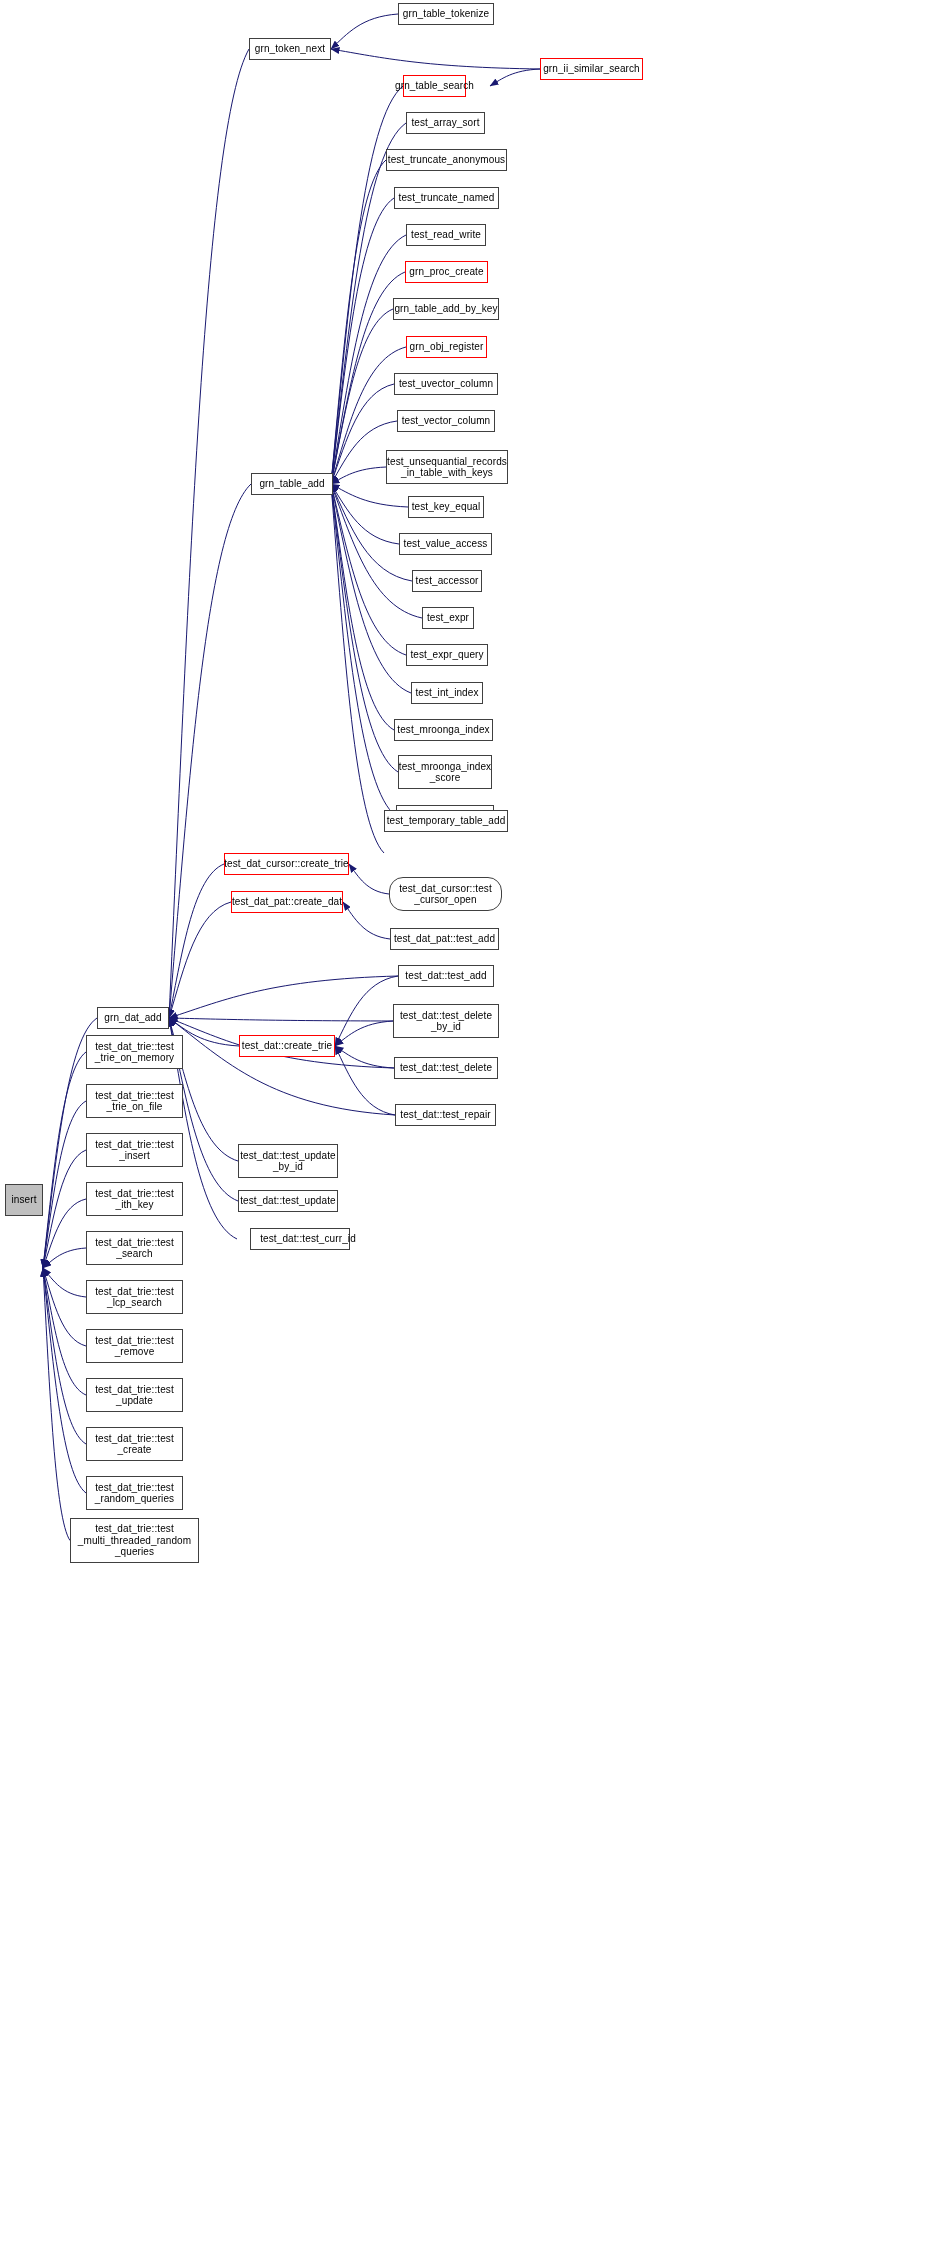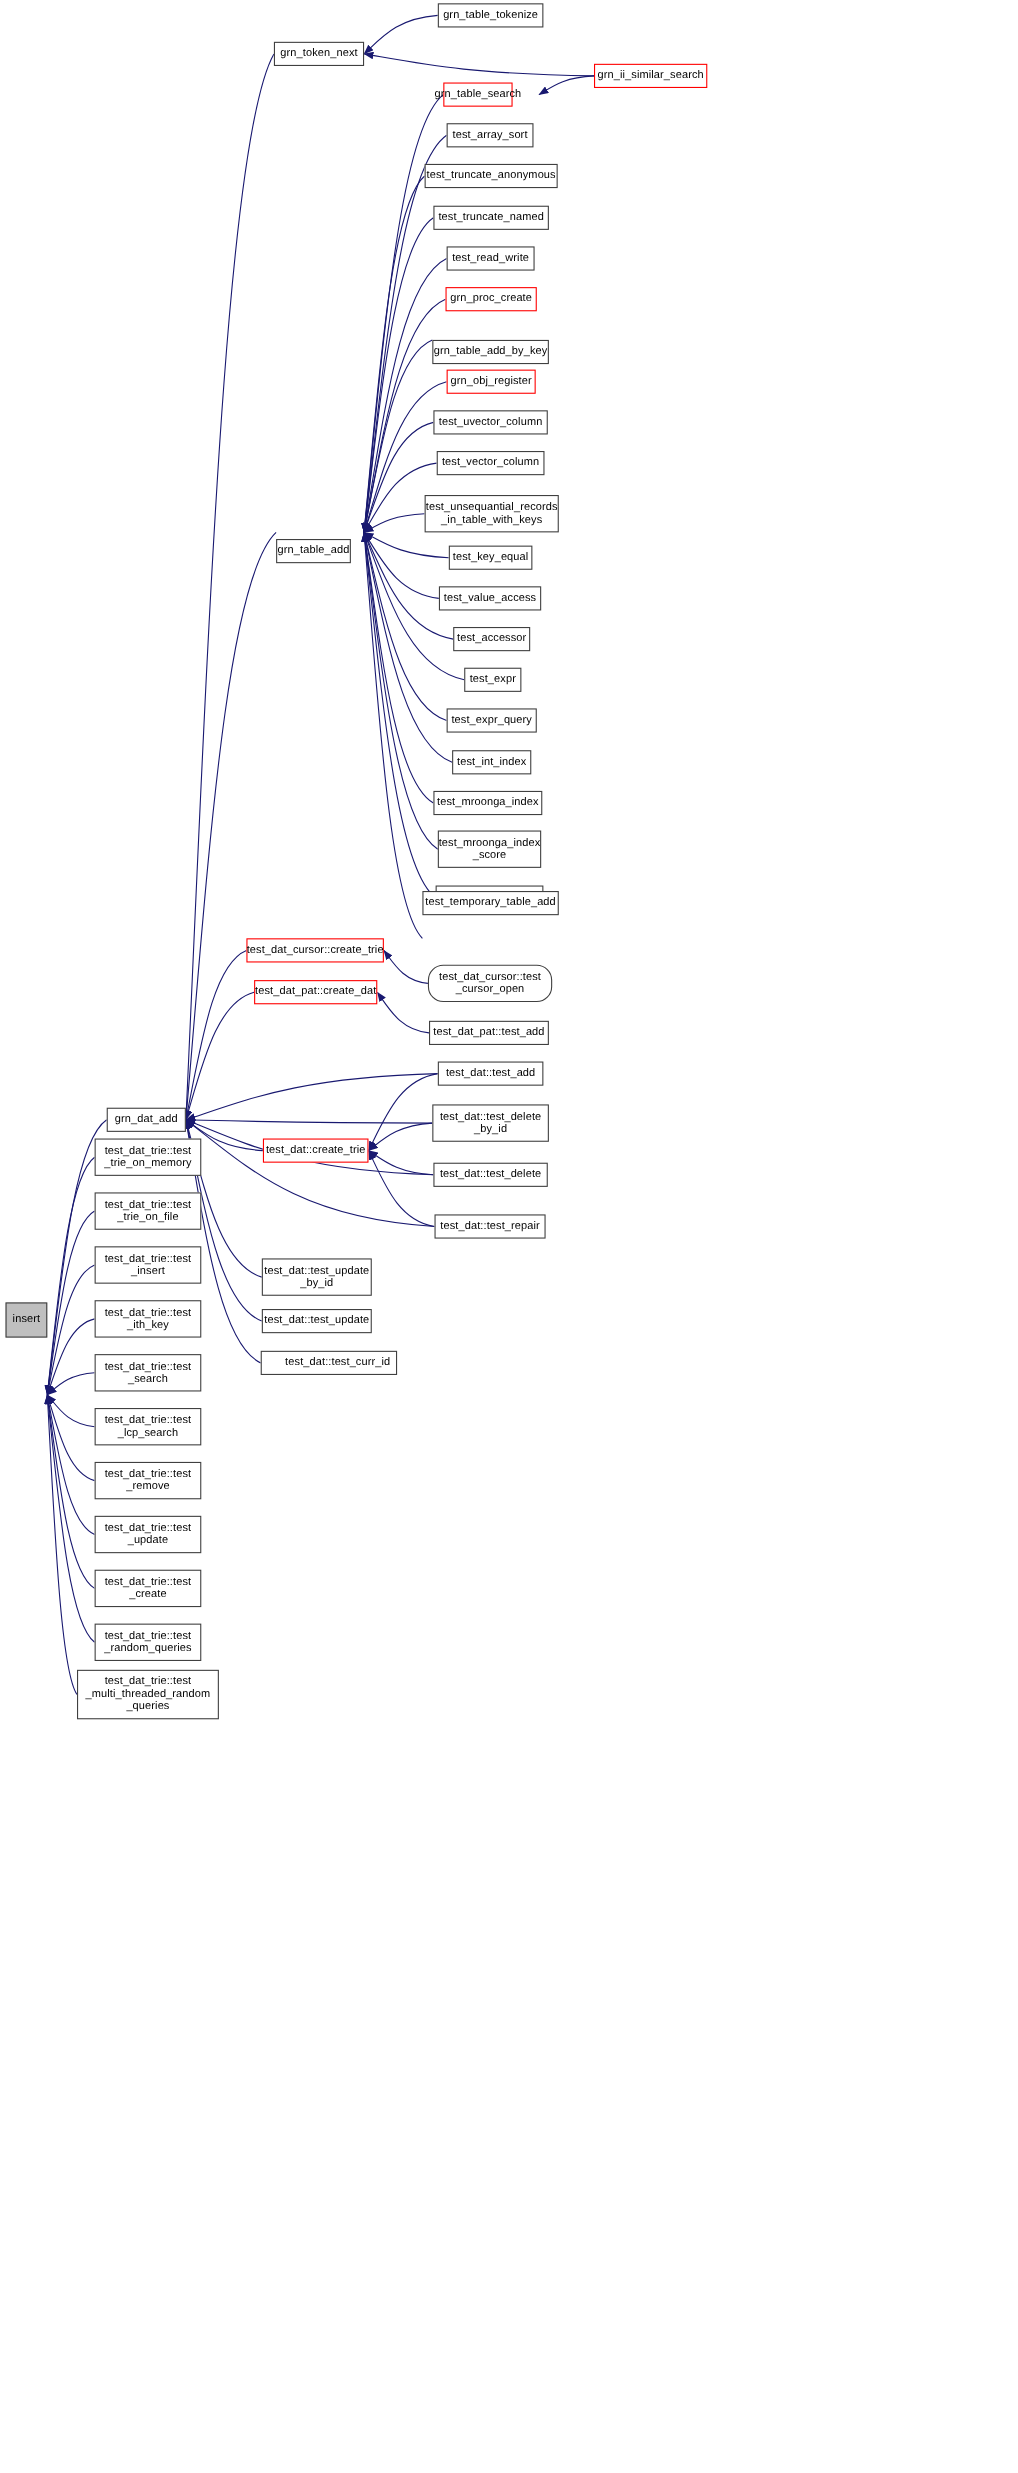--- a/index.html
+++ b/index.html
@@ -119,54 +119,54 @@
   <div id="nodes">
       <div class="node" style="left: 398px; top: 3px; width: 96px; height: 22px;">grn_table_tokenize</div>
       <div class="node" style="left: 249px; top: 38px; width: 82px; height: 22px;">grn_token_next</div>
       <div class="node red" style="left: 540px; top: 58px; width: 103px; height: 22px;">grn_ii_similar_search</div>
       <div class="node red" style="left: 403px; top: 75px; width: 63px; height: 22px;">grn_table_search</div>
       <div class="node" style="left: 406px; top: 112px; width: 79px; height: 22px;">test_array_sort</div>
       <div class="node" style="left: 386px; top: 149px; width: 121px; height: 22px;">test_truncate_anonymous</div>
       <div class="node" style="left: 394px; top: 187px; width: 105px; height: 22px;">test_truncate_named</div>
       <div class="node" style="left: 406px; top: 224px; width: 80px; height: 22px;">test_read_write</div>
       <div class="node red" style="left: 405px; top: 261px; width: 83px; height: 22px;">grn_proc_create</div>
-      <div class="node" style="left: 393px; top: 298px; width: 106px; height: 22px; margin-top: 11px;">grn_table_add_by_key</div>
+      <div class="node" style="left: 393px; top: 298px; width: 106px; height: 22px;">grn_table_add_by_key</div>
       <div class="node red" style="left: 406px; top: 336px; width: 81px; height: 22px;">grn_obj_register</div>
       <div class="node" style="left: 394px; top: 373px; width: 104px; height: 22px;">test_uvector_column</div>
       <div class="node" style="left: 397px; top: 410px; width: 98px; height: 22px;">test_vector_column</div>
       <div class="node" style="left: 386px; top: 450px; width: 122px; height: 34px;">test_unsequantial_records
 _in_table_with_keys</div>
       <div class="node" style="left: 408px; top: 496px; width: 76px; height: 22px;">test_key_equal</div>
       <div class="node" style="left: 399px; top: 533px; width: 93px; height: 22px;">test_value_access</div>
       <div class="node" style="left: 412px; top: 570px; width: 70px; height: 22px;">test_accessor</div>
       <div class="node" style="left: 422px; top: 607px; width: 52px; height: 22px;">test_expr</div>
       <div class="node" style="left: 406px; top: 644px; width: 82px; height: 22px;">test_expr_query</div>
       <div class="node" style="left: 411px; top: 682px; width: 72px; height: 22px;">test_int_index</div>
       <div class="node" style="left: 394px; top: 719px; width: 99px; height: 22px;">test_mroonga_index</div>
       <div class="node" style="left: 398px; top: 755px; width: 94px; height: 34px;">test_mroonga_index
 _score</div>
       <div class="node" style="left: 396px; top: 805px; width: 98px; height: 22px;">test_array_set_data</div>
       <div class="node" style="left: 384px; top: 810px; width: 124px; height: 22px;">test_temporary_table_add</div>
-      <div class="node" style="left: 251px; top: 490px; width: 68px; height: 22px;">grn_table_add</div>
+      <div class="node" style="left: 251px; top: 473px; width: 82px; height: 22px;">grn_table_add</div>
       <div class="node red" style="left: 224px; top: 853px; width: 125px; height: 22px;">test_dat_cursor::create_trie</div>
       <div class="node red" style="left: 231px; top: 891px; width: 112px; height: 22px;">test_dat_pat::create_dat</div>
       <div class="node" style="left: 389px; top: 877px; width: 113px; height: 34px; border-radius: 14px;">test_dat_cursor::test
 _cursor_open</div>
       <div class="node" style="left: 390px; top: 928px; width: 109px; height: 22px;">test_dat_pat::test_add</div>
       <div class="node" style="left: 398px; top: 965px; width: 96px; height: 22px;">test_dat::test_add</div>
       <div class="node" style="left: 393px; top: 1004px; width: 106px; height: 34px;">test_dat::test_delete
 _by_id</div>
       <div class="node red" style="left: 239px; top: 1035px; width: 96px; height: 22px;">test_dat::create_trie</div>
       <div class="node" style="left: 394px; top: 1057px; width: 104px; height: 22px;">test_dat::test_delete</div>
       <div class="node" style="left: 395px; top: 1104px; width: 101px; height: 22px;">test_dat::test_repair</div>
       <div class="node" style="left: 97px; top: 1007px; width: 72px; height: 22px;">grn_dat_add</div>
       <div class="node" style="left: 238px; top: 1144px; width: 100px; height: 34px;">test_dat::test_update
 _by_id</div>
       <div class="node" style="left: 238px; top: 1190px; width: 100px; height: 22px;">test_dat::test_update</div>
-      <div class="node" style="left: 237px; top: 1228px; width: 124px; height: 22px; padding-left: 16px;">test_dat::test_curr_id</div>
+      <div class="node" style="left: 250px; top: 1228px; width: 100px; height: 22px; padding-left: 16px;">test_dat::test_curr_id</div>
       <div class="node current" style="left: 5px; top: 1184px; width: 38px; height: 32px;">insert</div>
       <div class="node" style="left: 86px; top: 1035px; width: 97px; height: 34px;">test_dat_trie::test
 _trie_on_memory</div>
       <div class="node" style="left: 86px; top: 1084px; width: 97px; height: 34px;">test_dat_trie::test
 _trie_on_file</div>
       <div class="node" style="left: 86px; top: 1133px; width: 97px; height: 34px;">test_dat_trie::test
 _insert</div>
       <div class="node" style="left: 86px; top: 1182px; width: 97px; height: 34px;">test_dat_trie::test
 _ith_key</div>
       <div class="node" style="left: 86px; top: 1231px; width: 97px; height: 34px;">test_dat_trie::test

